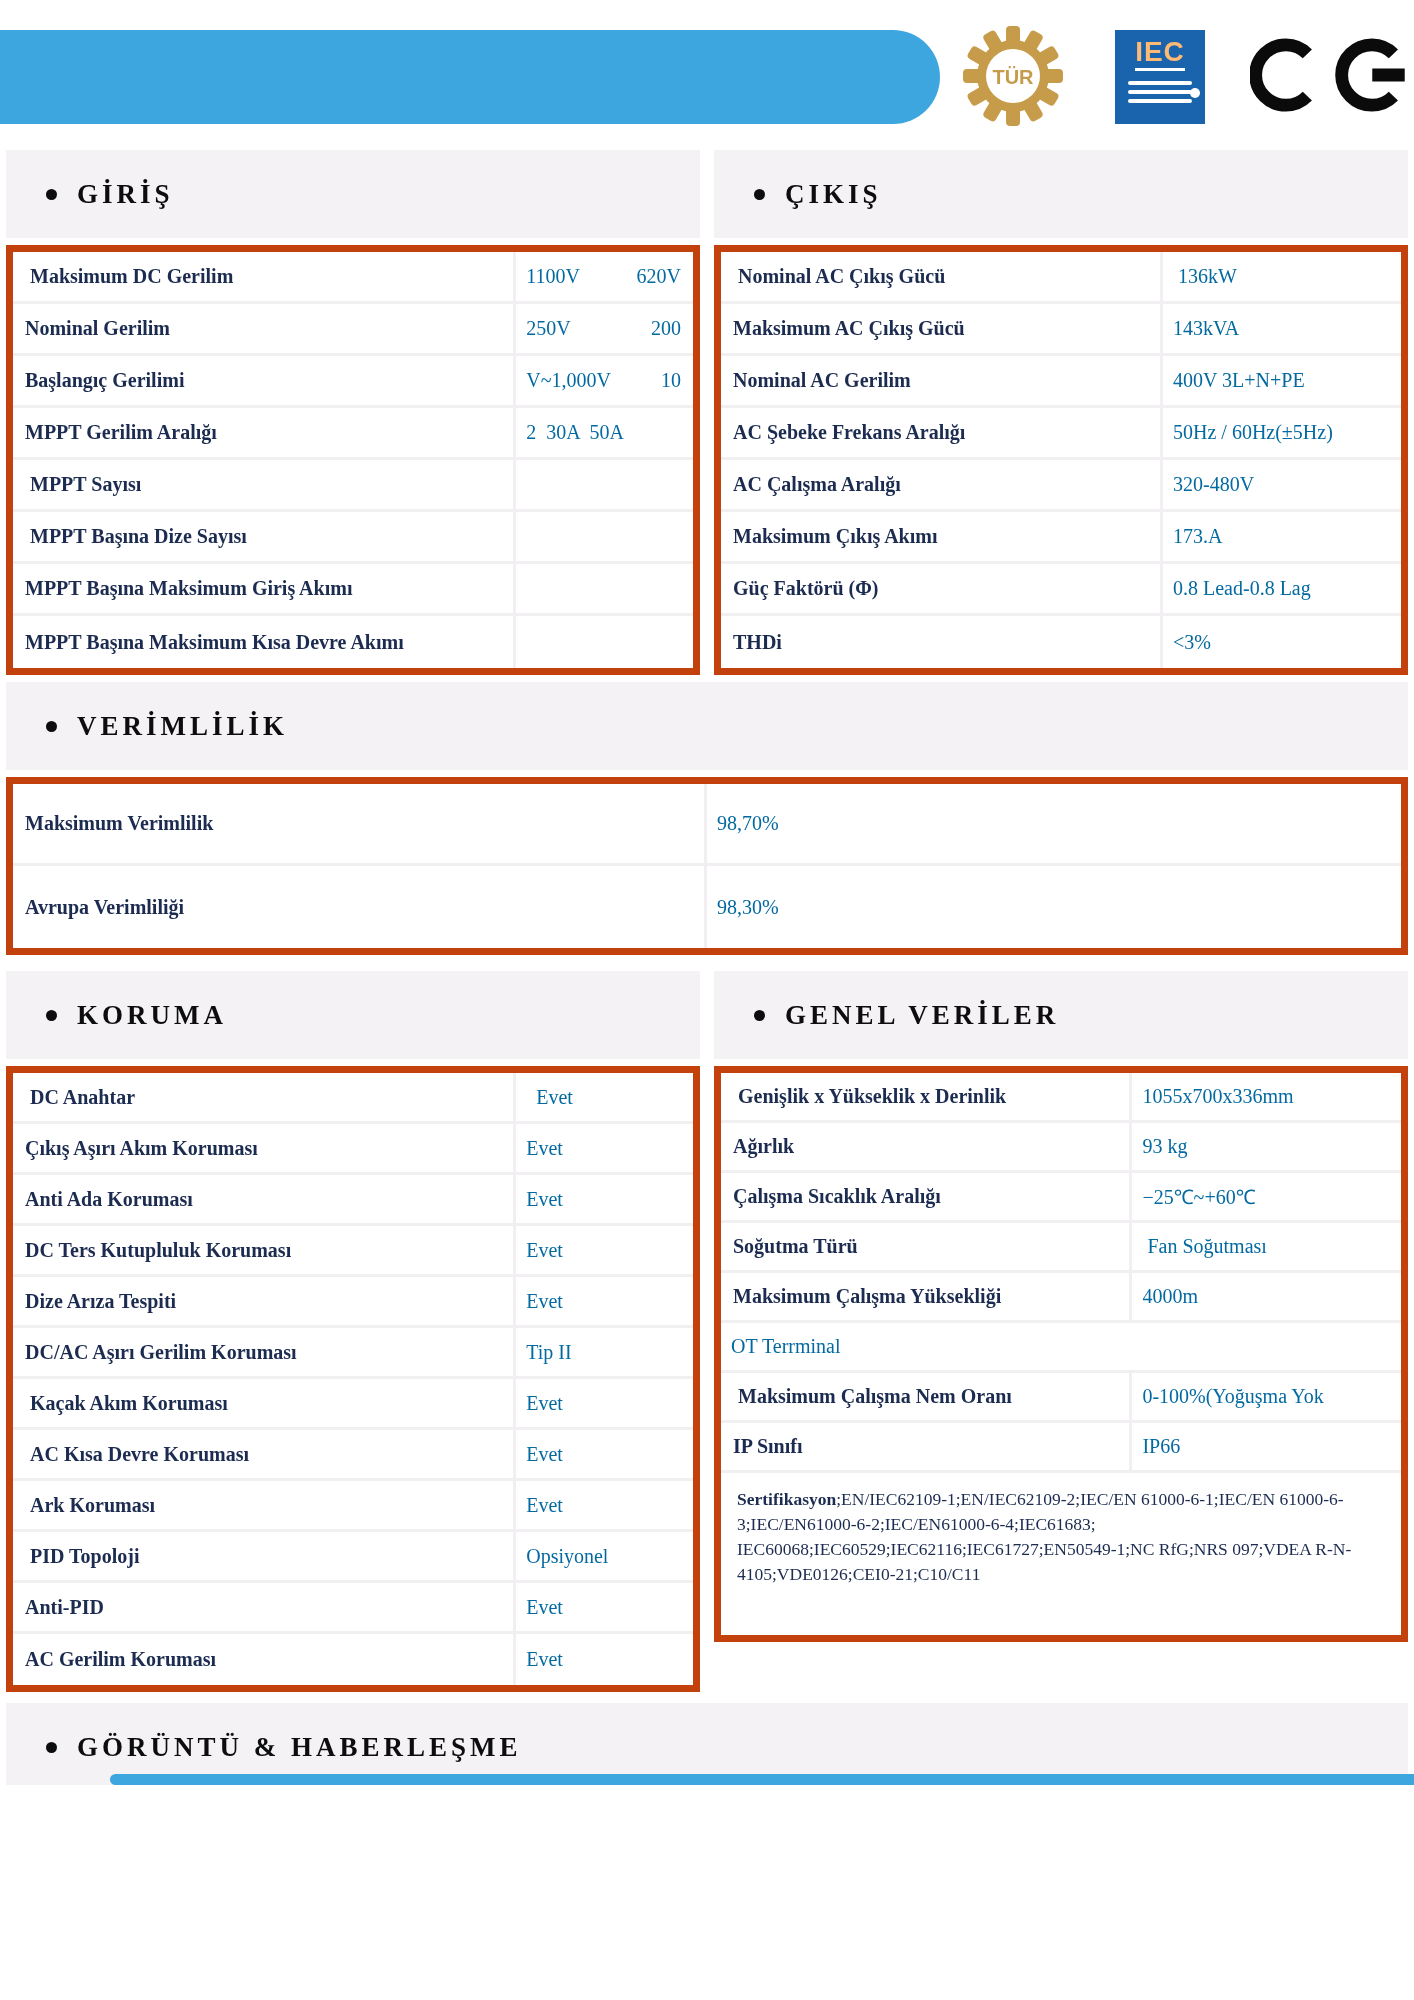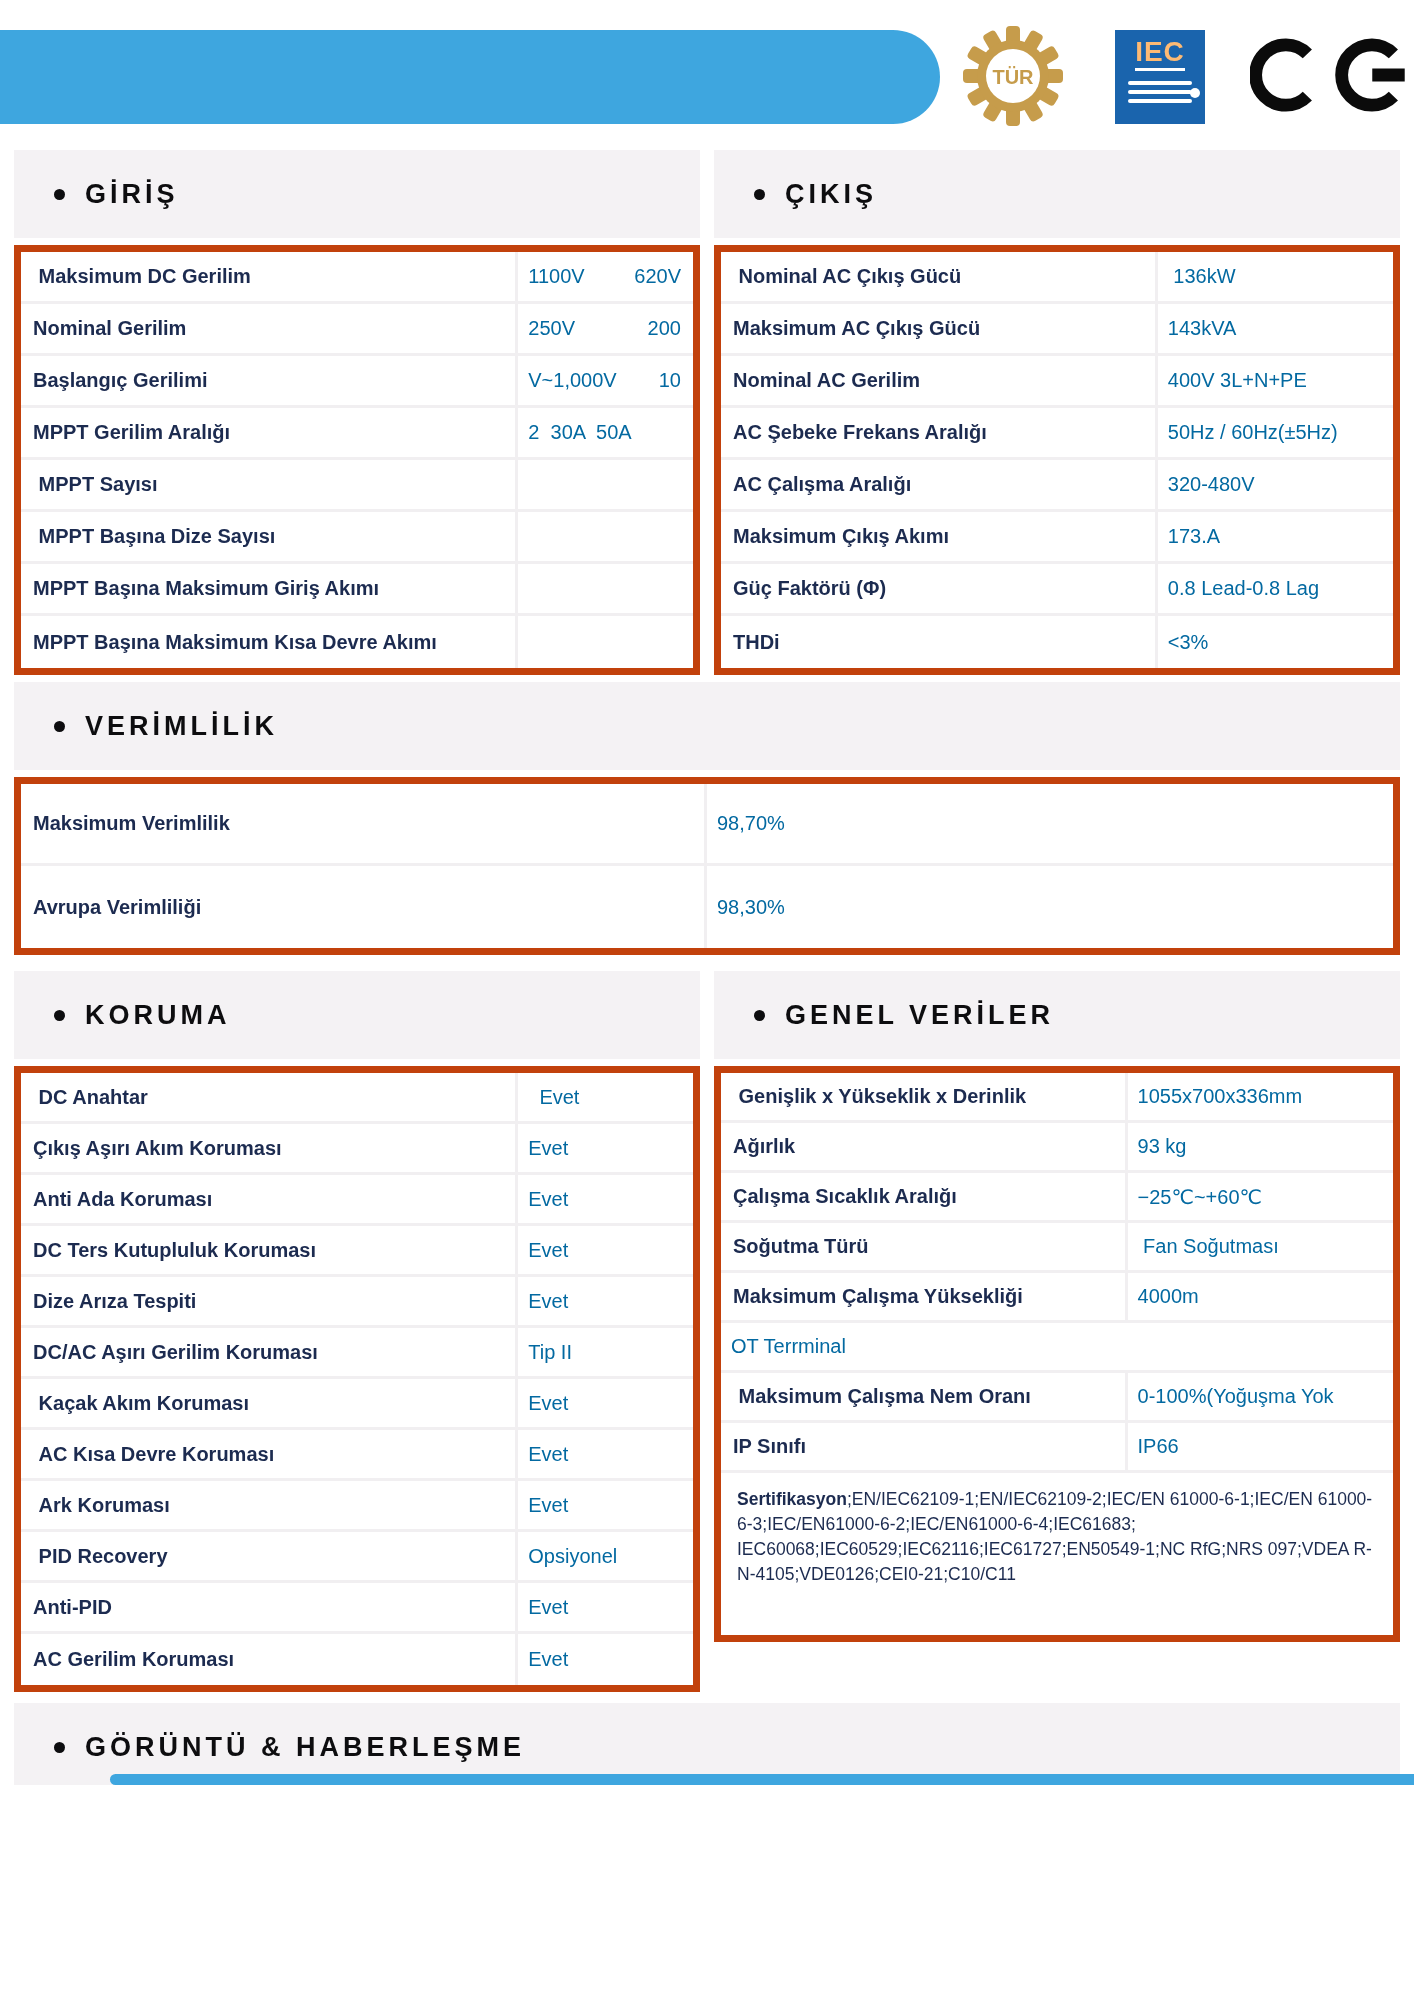--- a/index.html
+++ b/index.html
@@ -13,21 +13,21 @@
   .tuv-gear{position:absolute;left:8px;top:2px;}
   .iec{position:absolute;left:160px;top:6px;width:90px;height:94px;background:#1a64ad;
        display:flex;flex-direction:column;align-items:center;justify-content:flex-start;box-sizing:border-box;padding-top:8px;}
   .iec-text{color:#fdba74;font-weight:bold;font-size:28px;letter-spacing:1px;line-height:1;
             border-bottom:3px solid #ffffff;padding-bottom:2px;}
   .iec-lines{position:relative;width:64px;margin-top:10px;}
   .iec-lines i{display:block;height:4px;background:#ffffff;margin-bottom:5px;border-radius:2px;}
   .iec-dot{position:absolute;right:-8px;top:7px;width:10px;height:10px;border-radius:50%;background:#ffffff;}
   .ce{position:absolute;left:295px;top:4px;}
   
-  .content{padding:0 14px;}
+  .content{padding:0 6px;font-family:Liberation Serif, serif;}
   .pair{display:grid;grid-template-columns:1fr 1fr;column-gap:14px;}
   .pair1{margin-top:14px;}
   .pair2{margin-top:16px;}
   .band{height:88px;background:#f4f2f4;display:flex;align-items:center;gap:20px;
         padding-left:40px;box-sizing:border-box;margin-bottom:7px;}
   .band .dot{width:11px;height:11px;border-radius:50%;background:#0d0d0f;flex:none;}
   .band h2{margin:0;font-size:27px;font-weight:bold;letter-spacing:4px;color:#0d0d0f;}
   
   .table{border:7px solid #c2410c;background:#ffffff;}
   .row{display:grid;box-sizing:border-box;border-bottom:3px solid #f1eff1;background:#ffffff;}
@@ -306,21 +306,21 @@
                 <span>Evet</span>
               </div>
           </div>
           <div class="row">
             <div class="lbl"> Ark Koruması</div>
             <div class="val">
                 <span>Evet</span>
               </div>
           </div>
           <div class="row">
-            <div class="lbl"> PID Recovery</div>
+            <div class="lbl"> PID Topoloji</div>
             <div class="val">
                 <span>Opsiyonel</span>
               </div>
           </div>
           <div class="row">
             <div class="lbl">Anti-PID</div>
             <div class="val">
                 <span>Evet</span>
               </div>
           </div>

